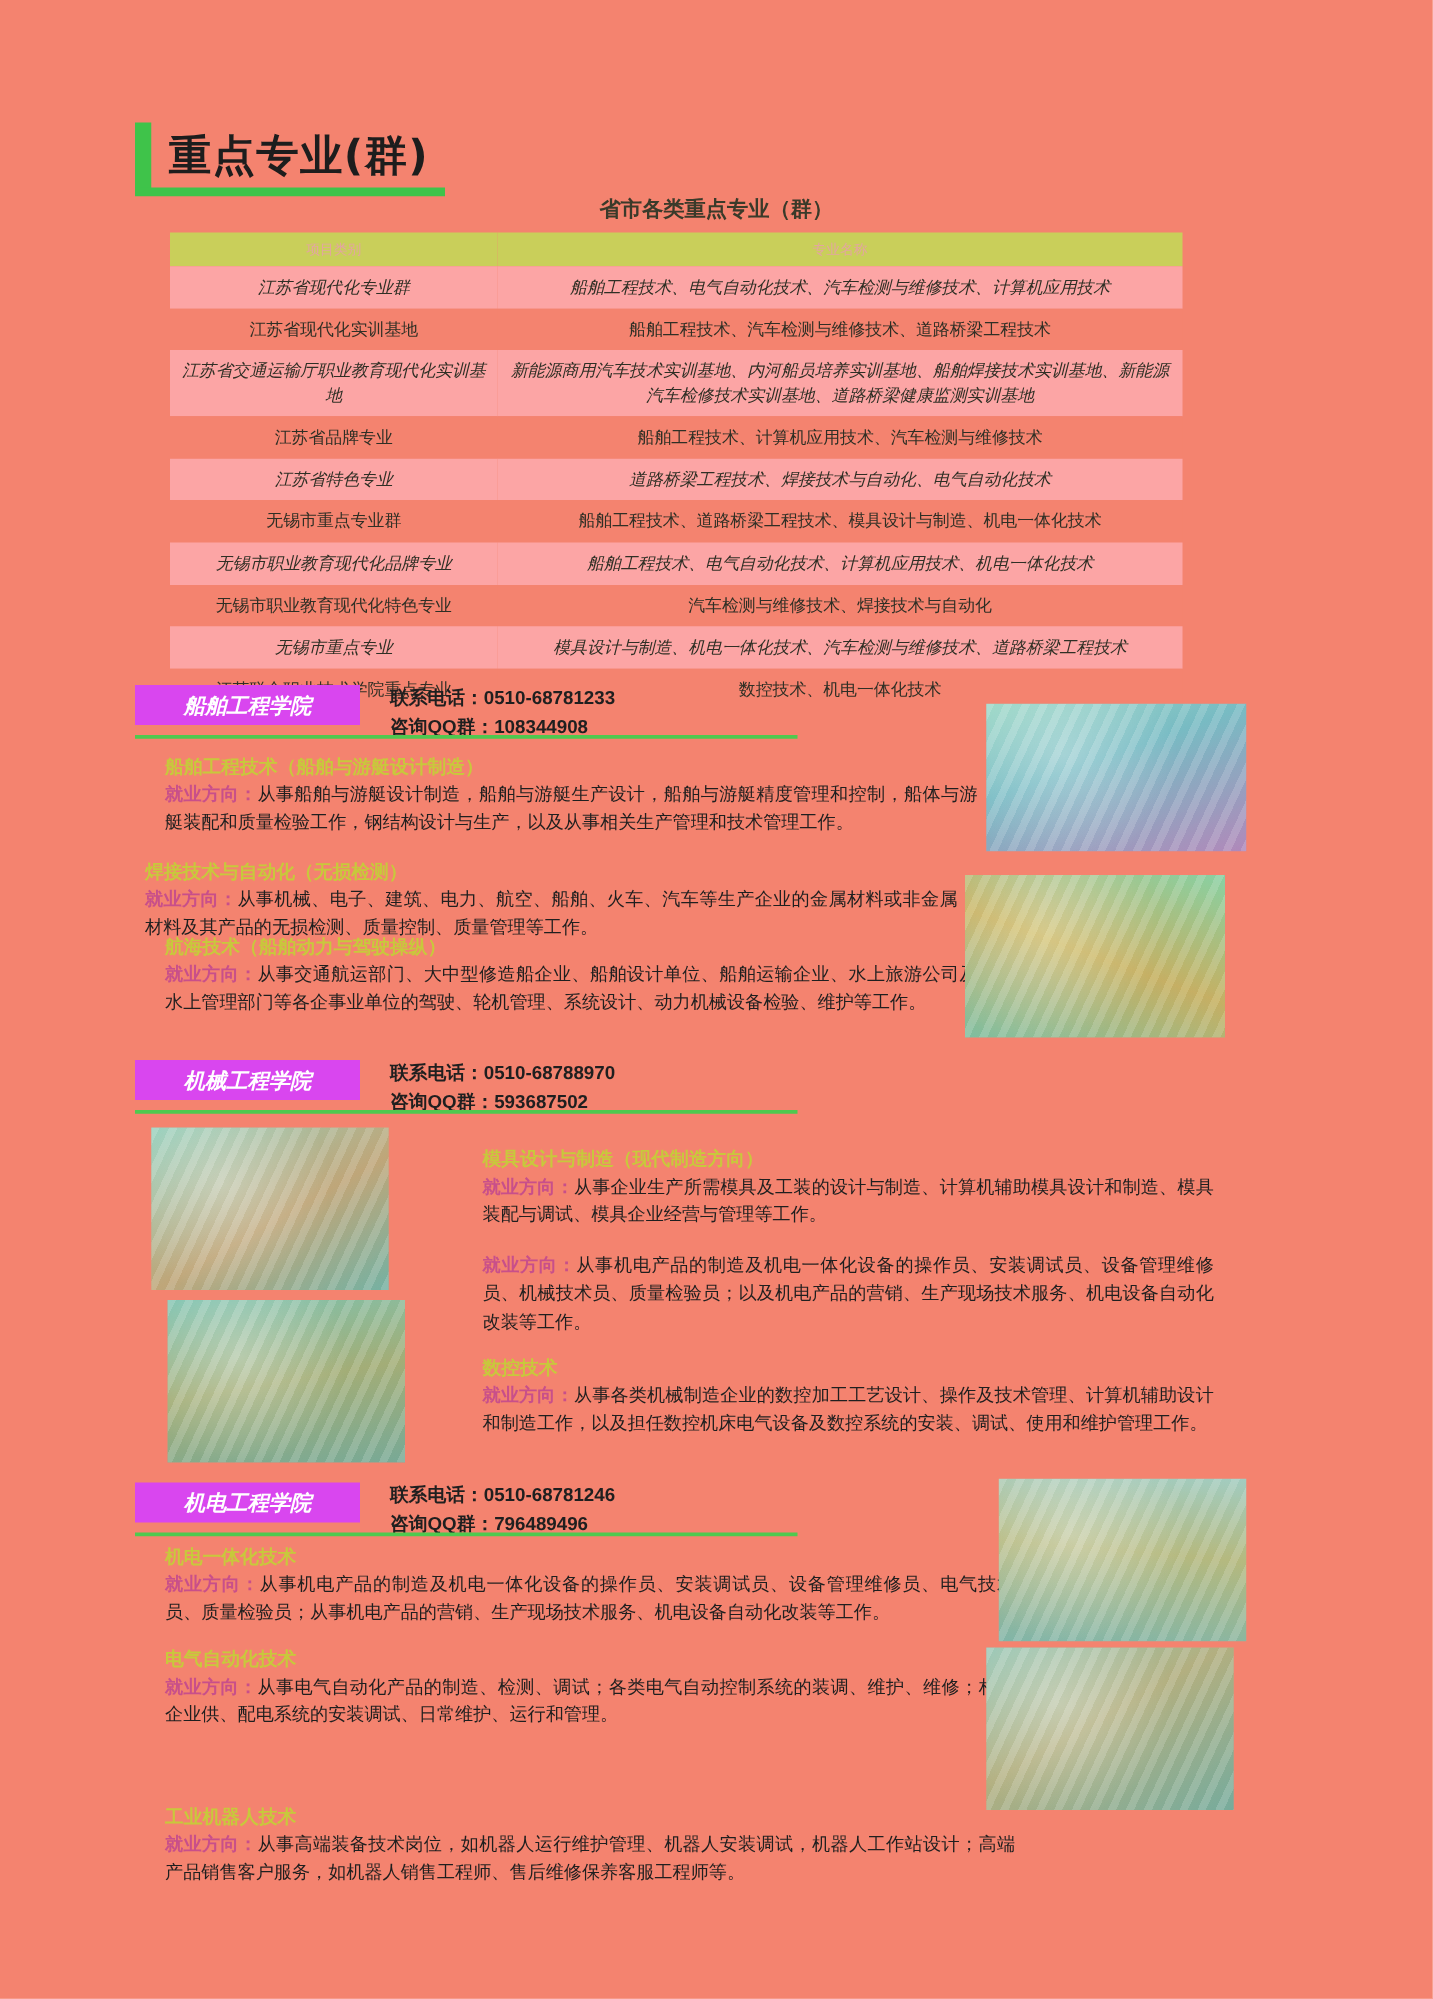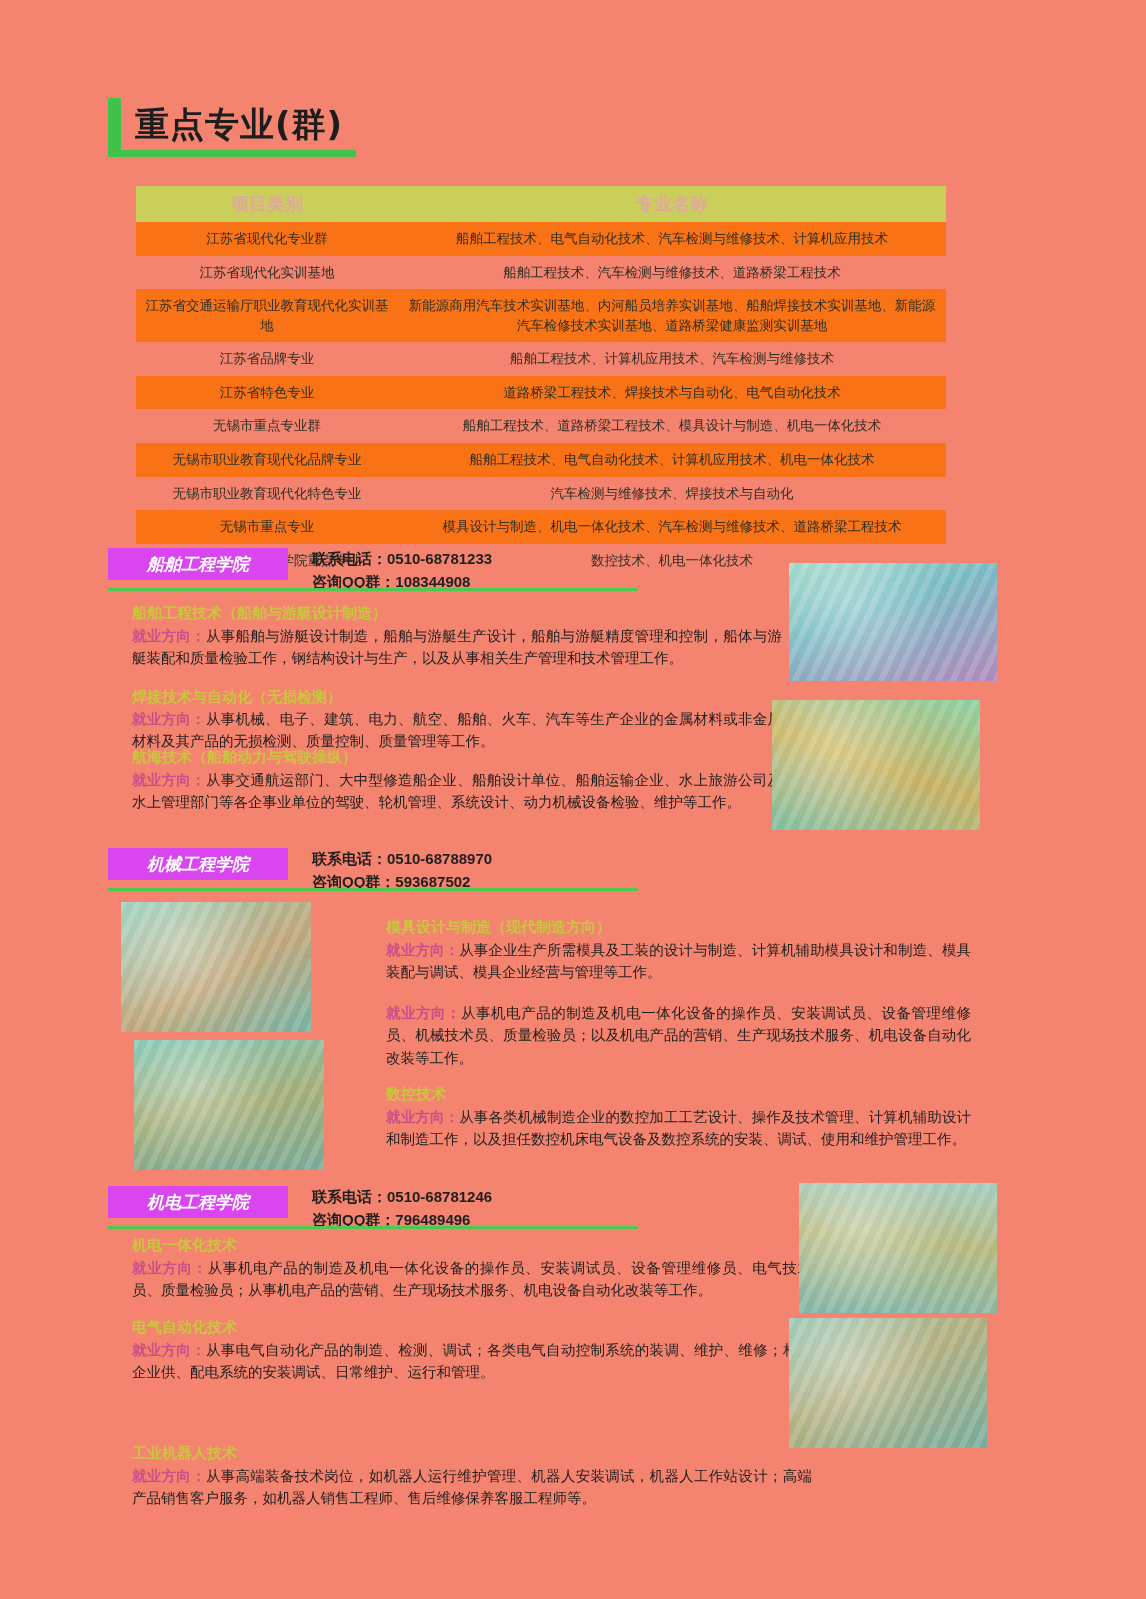--- a/index.html
+++ b/index.html
@@ -25,28 +25,28 @@
   
   .table-caption{
     position:absolute;left:0;top:156px;width:1146px;text-align:center;
     font-size:17px;font-weight:bold;color:#3a3a2a;
   }
   table.major{
     position:absolute;left:136px;top:186px;width:810px;border-collapse:collapse;
     font-size:13.5px;
   }
   table.major th{
-    background:#c9cf5a;color:#e3a6a0;font-weight:bold;font-size:18px;
+    background:#c9cf5a;color:#e3a6a0;font-weight:normal;font-size:11px;
     padding:6px 4px;text-align:center;
   }
   table.major td{
     padding:7px 6px;text-align:center;vertical-align:middle;line-height:1.45;
     color:#2f2f25;
   }
-  table.major tr.odd td{background:#f97316;}
+  table.major tr.odd td{background:#fca5a5;font-style:italic;}
   table.major tr.even td{background:#f4836f;}
   table.major td.cat{width:250px;}
 
   
   .college{position:absolute;display:flex;align-items:flex-start;}
   .college-badge{
     width:180px;height:32px;background:#d946ef;color:#ffffff;
     display:flex;align-items:center;justify-content:center;
     font-size:17px;font-weight:bold;font-style:italic;
     font-family:"DejaVu Serif","Liberation Serif",serif;
@@ -80,20 +80,21 @@
 <body>
 
 <div class="page">
 
   <div class="header">
     <div class="header-bar"></div>
     <div class="header-title">重点专业(群)</div>
   </div>
   <div class="header-underline"></div>
 
+  <div class="table-caption">省市各类重点专业（群）</div>
 
   <table class="major">
     <thead>
       <tr>
         <th>项目类别</th>
         <th>专业名称</th>
       </tr>
     </thead>
     <tbody>
       <tr class="odd">
@@ -148,21 +149,21 @@
   </div>
   <div class="college-rule" style="left:108px;top:588px;width:530px;"></div>
 
   <div class="block" style="left:108px;top:604px;width:650px;">
     <div class="prog-title">船舶工程技术（船舶与游艇设计制造）</div>
     <div class="prog-body">
       <span class="lead">就业方向：</span><span>从事船舶与游艇设计制造，船舶与游艇生产设计，船舶与游艇精度管理和控制，船体与游艇装配和质量检验工作，钢结构设计与生产，以及从事相关生产管理和技术管理工作。</span>
     </div>
   </div>
 
-  <div class="block" style="left:108px;top:688px;width:650px;font-family:Liberation Mono, monospace;">
+  <div class="block" style="left:92px;top:688px;width:650px;">
     <div class="prog-title">焊接技术与自动化（无损检测）</div>
     <div class="prog-body">
       <span class="lead">就业方向：</span><span>从事机械、电子、建筑、电力、航空、船舶、火车、汽车等生产企业的金属材料或非金属材料及其产品的无损检测、质量控制、质量管理等工作。</span>
     </div>
   </div>
 
   <div class="block" style="left:108px;top:748px;width:650px;">
     <div class="prog-title">航海技术（船舶动力与驾驶操纵）</div>
     <div class="prog-body">
       <span class="lead">就业方向：</span><span>从事交通航运部门、大中型修造船企业、船舶设计单位、船舶运输企业、水上旅游公司及水上管理部门等各企事业单位的驾驶、轮机管理、系统设计、动力机械设备检验、维护等工作。</span>

